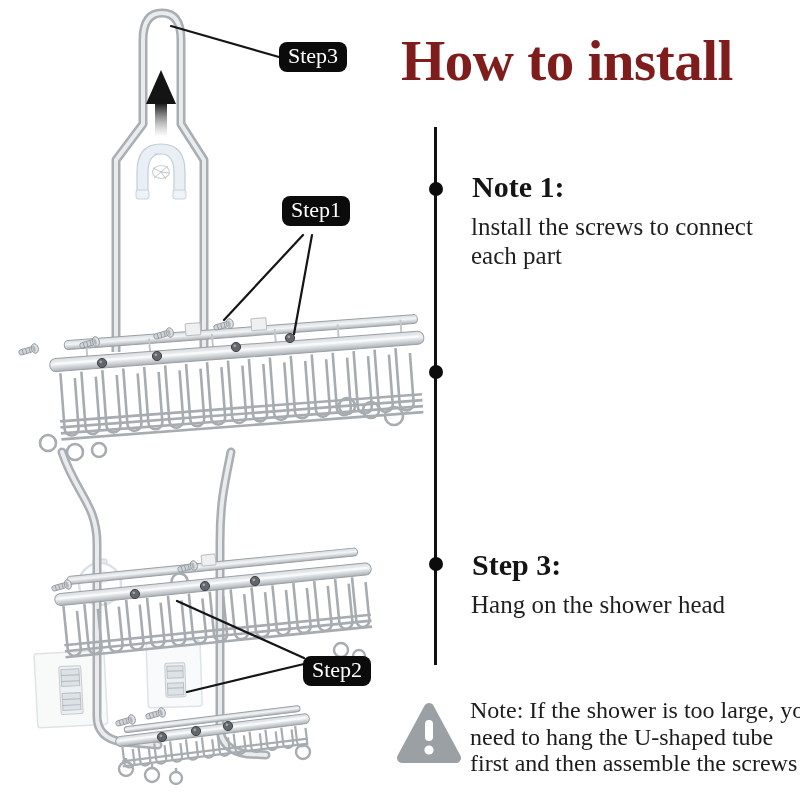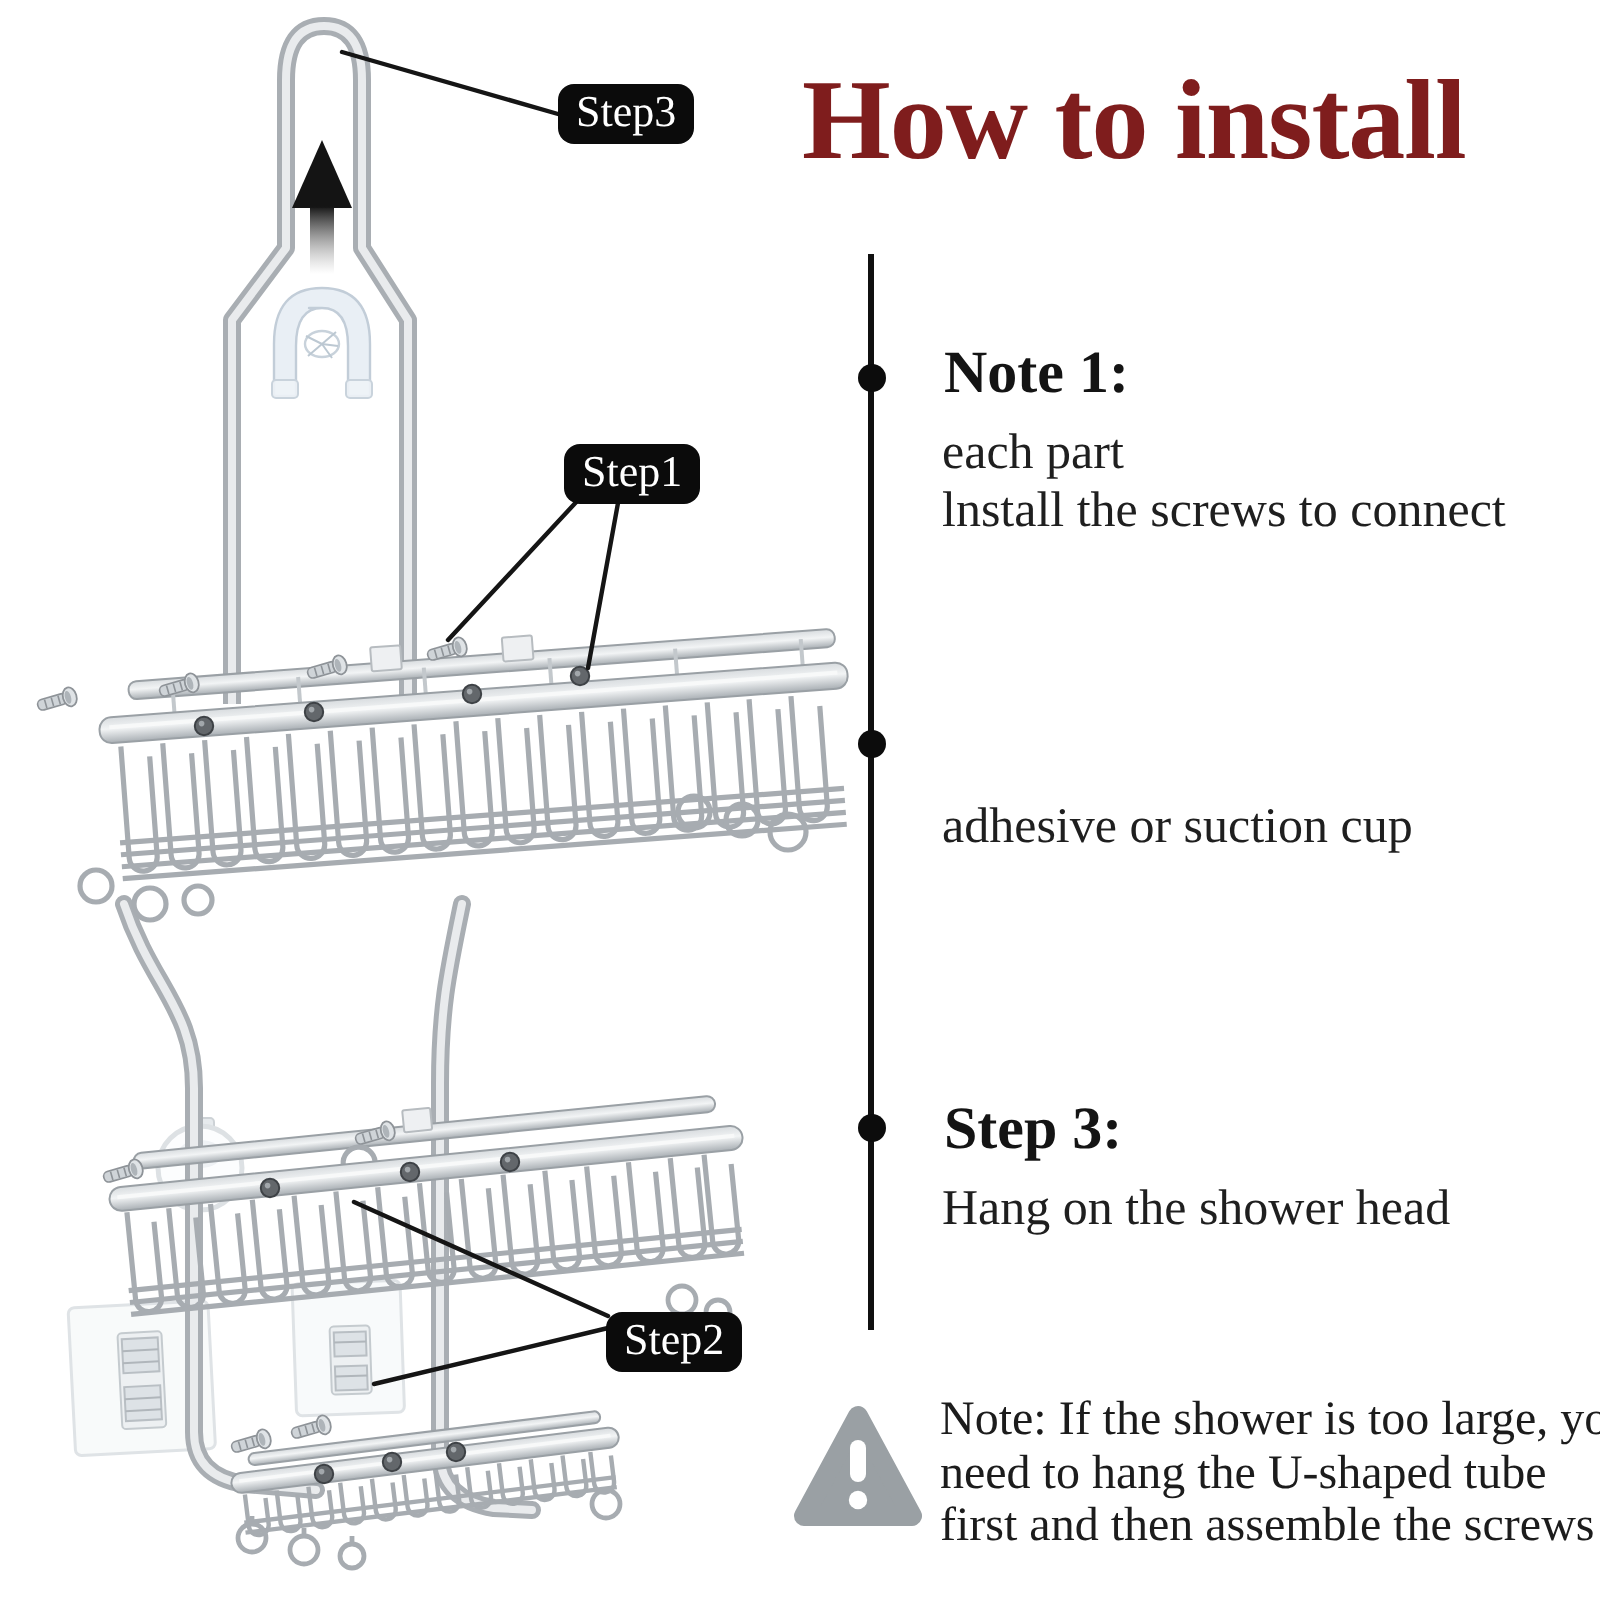--- a/index.html
+++ b/index.html
@@ -9,21 +9,21 @@
   #title{left:401px;top:28px;font-size:57px;font-weight:700;color:#7f1d1d;letter-spacing:-0.5px;white-space:nowrap;}
   #tl{left:434px;top:127px;width:3px;height:538px;background:#101010;}
   .dot{width:14px;height:14px;border-radius:50%;background:#0c0c0c;left:429px;}
   #dot1{top:182px}#dot2{top:365px}#dot3{top:557px}
   .h{left:472px;font-size:30px;font-weight:700;color:#141414;white-space:nowrap;}
   #h1{top:170px}#h2{top:357px}#h3{top:548px}
   .bodytext{left:471px;font-size:25px;line-height:29px;color:#1f1f1f;white-space:nowrap;}
   #b1{top:212px}#b2{top:399px}#b3{top:590px}
   #noteText{left:470px;top:697px;font-size:24px;line-height:26.5px;color:#1c1c1c;white-space:nowrap;}
   .pill{background:#0b0b0b;color:#ffffff;font-size:22px;line-height:26px;border-radius:8px;padding:1px 9px 3px 9px;white-space:nowrap;}
-  #p3{left:279px;top:42px}#p1{left:282px;top:222px}#p2{left:303px;top:656px}
+  #p3{left:279px;top:42px}#p1{left:282px;top:196px}#p2{left:303px;top:656px}
   #warn{left:396px;top:700px;width:66px;height:70px;}
   svg{display:block;}
 </style>
 </head>
 <body>
 
 <div class="stage">
 
   <svg class="abs" style="left:0;top:0" width="440" height="800" viewBox="0 0 440 800">
     <defs>
@@ -257,26 +257,25 @@
 
   <div class="abs" id="title">How to install</div>
 
   <div class="abs" id="tl"></div>
   <div class="abs dot" id="dot1"></div>
   <div class="abs dot" id="dot2"></div>
   <div class="abs dot" id="dot3"></div>
 
   <div class="abs h" id="h1">Note 1:</div>
   <div class="abs bodytext" id="b1">
+    <div>lnstall the screws to connect</div>
     <div>each part</div>
-    <div>lnstall the screws to connect</div>
   </div>
 
   <div class="abs bodytext" id="b2">
-    <div>adhesive or suction cup</div>
   </div>
 
   <div class="abs h" id="h3">Step 3:</div>
   <div class="abs bodytext" id="b3">
     <div>Hang on the shower head</div>
   </div>
 
   <div class="abs" id="warn">
     <svg width="66" height="70" viewBox="0 0 66 70">
       <path d="M33,8 L60,58 L6,58 Z" fill="#9aa0a4" stroke="#9aa0a4" stroke-width="10" stroke-linejoin="round"></path>

